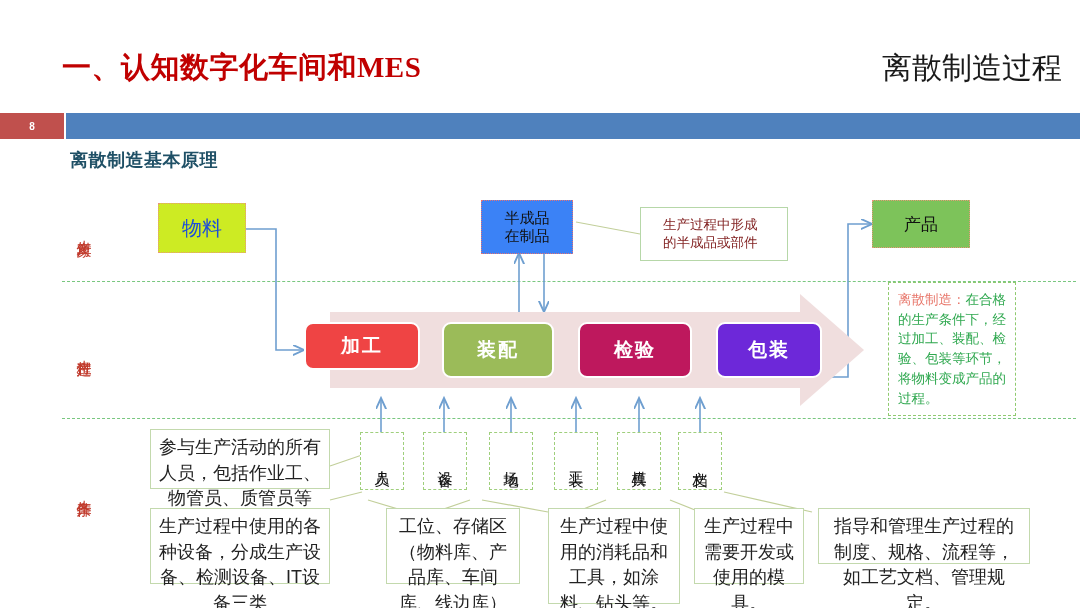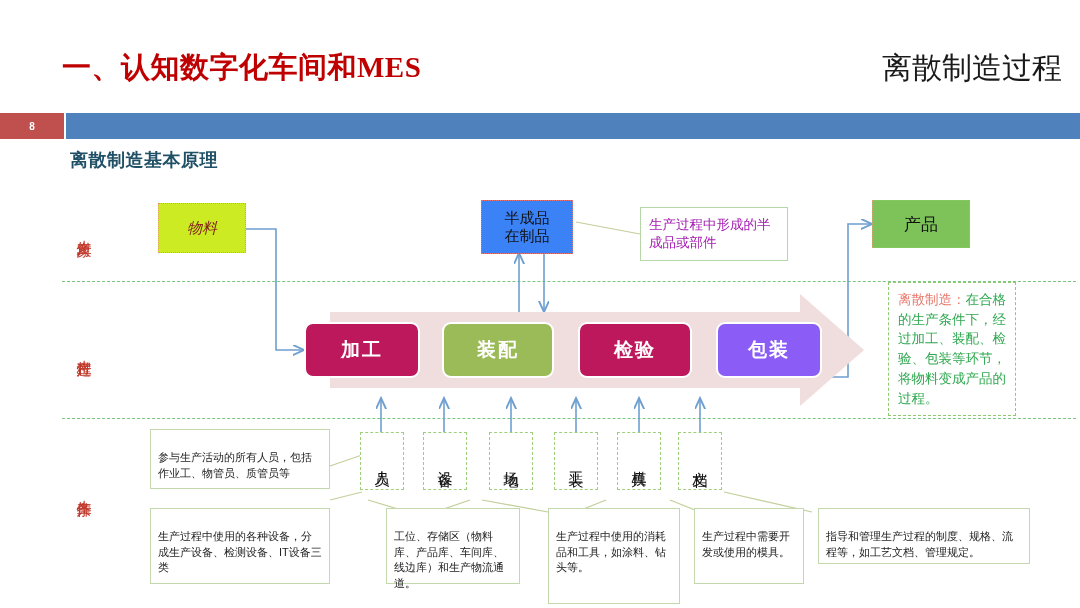--- a/index.html
+++ b/index.html
@@ -24,48 +24,48 @@
       line-height:1.06;text-align:center;writing-mode:vertical-rl;text-orientation:upright;
       letter-spacing:1px;white-space:nowrap;}
 
   
   .sep{position:absolute;left:62px;right:4px;height:0;border-top:1.5px dashed #79c77f;}
 
   
   .box{position:absolute;box-sizing:border-box;display:flex;align-items:center;
        justify-content:center;text-align:center;}
 
-  .box-material{background:#cdeb23;border:1.5px dotted #e9967a;color:#7f1d1d;
-      font-size:15px;font-weight:400;font-style:italic;}
+  .box-material{background:#cdeb23;border:1.5px dotted #e9967a;color:#1d4ed8;
+      font-size:20px;font-weight:400;}
   .box-semi{background:#3b82f6;border:1.5px dotted #e57373;color:#111;font-size:15px;
       line-height:1.22;}
   .box-product{background:#7dc35a;border:1.5px dotted #e9967a;color:#111;font-size:17px;}
 
-  .note{background:#ffffff;border:1px solid #b6d7a8;color:#a21caf;font-size:13.5px;
-      line-height:1.35;text-align:left;padding:6px 8px;box-sizing:border-box;
+  .note{background:#ffffff;border:1px solid #b6d7a8;color:#7f1d1d;font-size:13.5px;
+      line-height:1.35;text-align:left;padding:6px 22px;box-sizing:border-box;
       display:flex;align-items:center;}
 
   .def-box{position:absolute;box-sizing:border-box;background:#ffffff;border:1.2px dashed #8fca6f;
       padding:7px 9px;font-size:13.5px;line-height:1.46;color:#2fa84f;text-align:left;}
   .def-box .lead{color:#e8776b;}
 
   
   .band{position:absolute;background:#f0dede;}
 
   .stage{position:absolute;box-sizing:border-box;border-radius:9px;border:2.5px solid #ffffff;
       display:flex;align-items:center;justify-content:center;color:#ffffff;
       font-size:19px;font-weight:700;letter-spacing:2px;}
 
   
   .cond{position:absolute;box-sizing:border-box;background:#ffffff;border:1.2px dashed #9fcf7c;
       display:flex;align-items:center;justify-content:center;color:#111;font-size:15px;
       line-height:1.05;writing-mode:vertical-rl;text-orientation:upright;letter-spacing:2px;}
 
   .desc{position:absolute;box-sizing:border-box;background:#ffffff;border:1px solid #c3d9ad;
-      font-size:11px;line-height:1.42;color:#222;padding:20px 7px;text-align:left;}
+      font-size:18px;line-height:1.42;color:#222;padding:5px 7px;text-align:center;}
 
   svg.wires{position:absolute;left:0;top:0;width:1080px;height:608px;pointer-events:none;}
 </style>
 </head>
 <body>
 
 <div class="slide-title">一、认知数字化车间和MES</div>
 <div class="corner-title">离散制造过程</div>
 <div class="page-badge">8</div>
 <div class="blue-bar"></div>
@@ -126,24 +126,24 @@
 
 <div class="box box-semi" style="left:481px;top:200px;width:92px;height:54px;flex-direction:column;">
   <span>半成品</span>
   <span>在制品</span>
 </div>
 
 <div class="box note" style="left:640px;top:207px;width:148px;height:54px;">生产过程中形成的半成品或部件</div>
 
 <div class="box box-product" style="left:872px;top:200px;width:98px;height:48px;">产品</div>
 
-<div class="stage" style="left:304px;top:322px;width:116px;height:56px;background:#be185d;">加工</div>
+<div class="stage" style="left:304px;top:322px;width:116px;height:48px;background:#ef4444;">加工</div>
 <div class="stage" style="left:442px;top:322px;width:112px;height:56px;background:#9bbb59;">装配</div>
 <div class="stage" style="left:578px;top:322px;width:114px;height:56px;background:#be185d;">检验</div>
-<div class="stage" style="left:716px;top:322px;width:106px;height:56px;background:#8b5cf6;">包装</div>
+<div class="stage" style="left:716px;top:322px;width:106px;height:56px;background:#6d28d9;">包装</div>
 
 <div class="def-box" style="left:888px;top:282px;width:128px;height:134px;">
   <span class="lead">离散制造：</span><span>在合格的生产条件下，经过加工、装配、检验、包装等环节，将物料变成产品的过程。</span>
 </div>
 
 <div class="cond" style="left:360px;top:432px;width:44px;height:58px;">人员</div>
 <div class="cond" style="left:423px;top:432px;width:44px;height:58px;">设备</div>
 <div class="cond" style="left:489px;top:432px;width:44px;height:58px;">场地</div>
 <div class="cond" style="left:554px;top:432px;width:44px;height:58px;">工装</div>
 <div class="cond" style="left:617px;top:432px;width:44px;height:58px;">模具</div>

